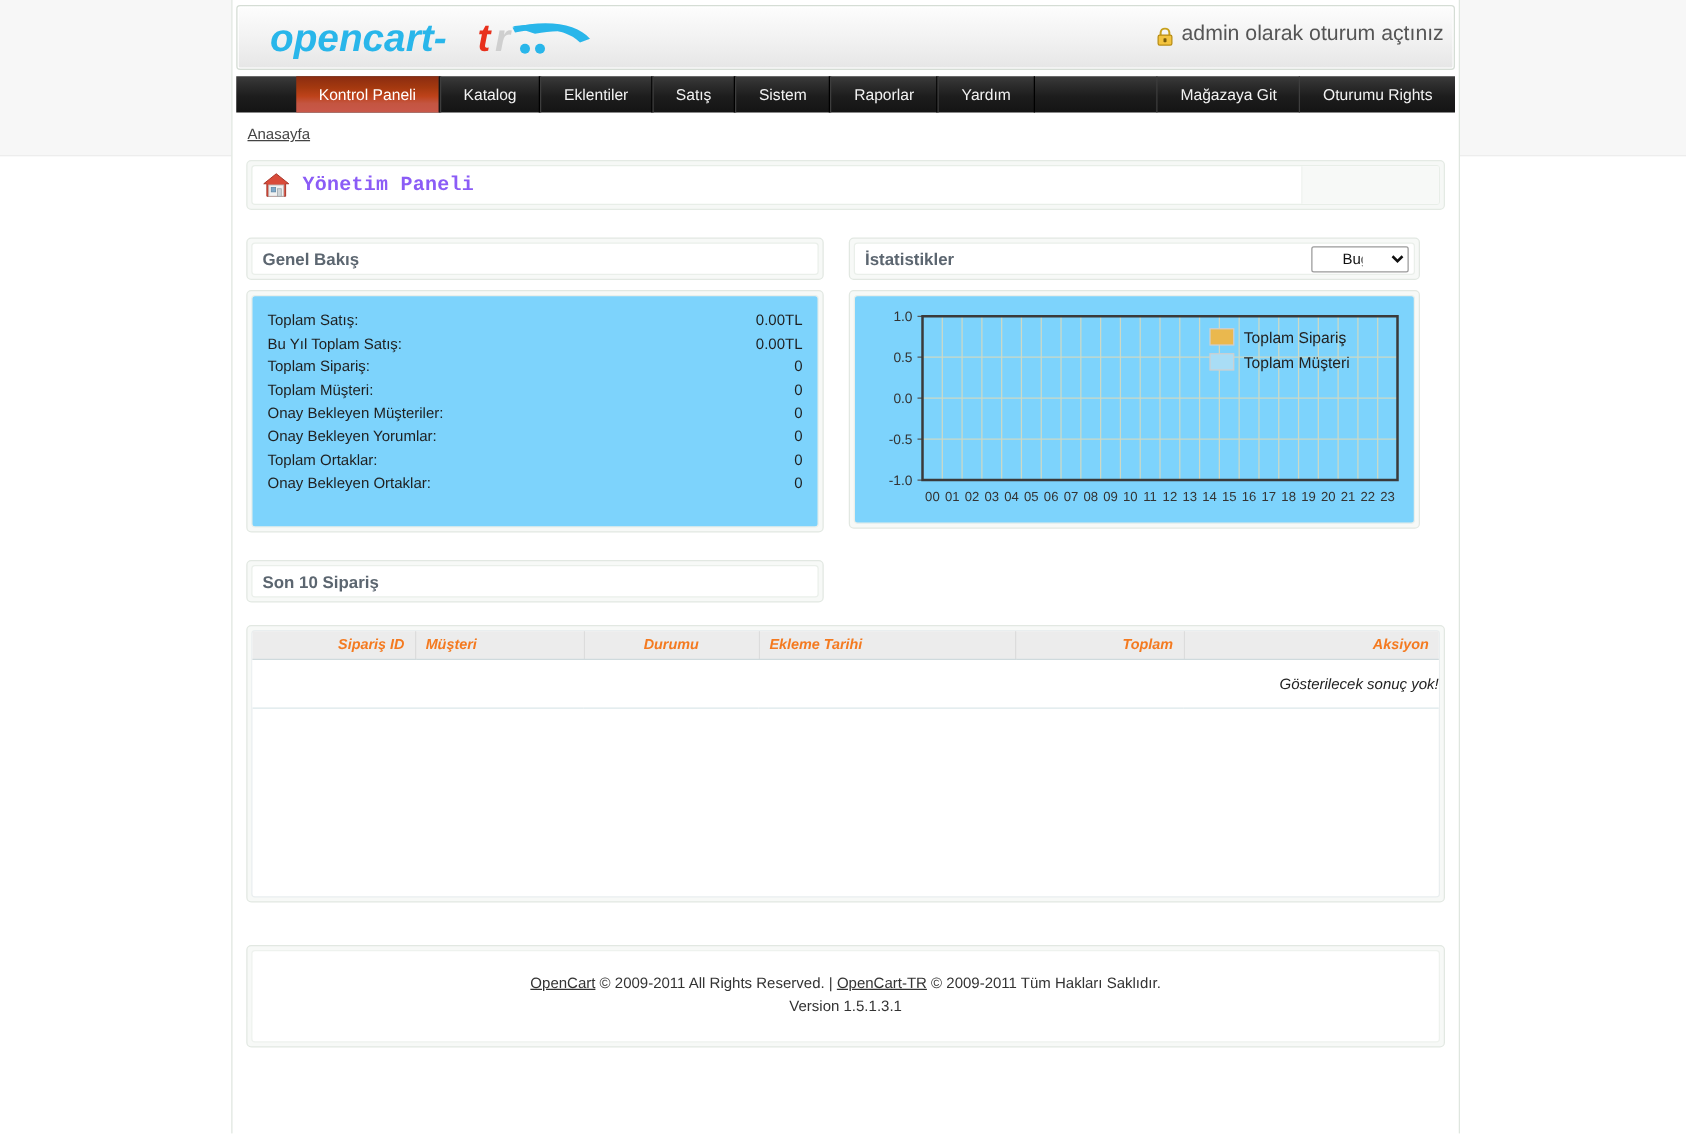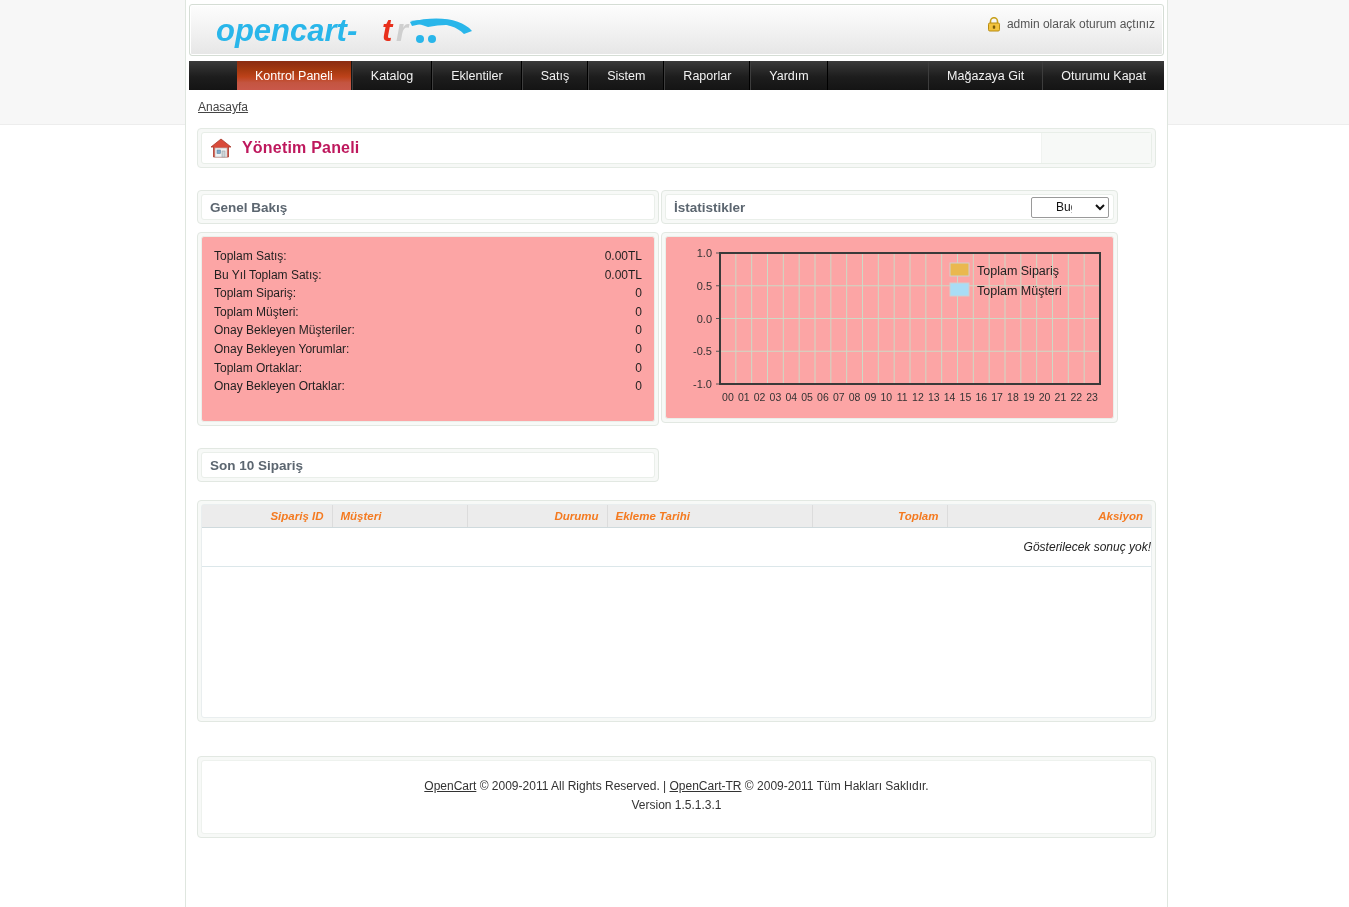--- a/index.html
+++ b/index.html
@@ -43,22 +43,22 @@
     border-radius: 3px;
     box-shadow: inset 0 0 0 1px #ffffff;
   }
   .logo {
     position: absolute; left: 24px; top: 4px;
     height: 44px; width: 290px; text-align: right;
   }
   .logo svg { display:block; }
   .loginbox {
     position: absolute; right: 8px; top: 12px;
-    display: flex; align-items: flex-start; gap: 6px;
-    font-size: 12px; color: #555;
+    display: flex; align-items: flex-end; gap: 6px;
+    font-size: 17px; color: #555;
   }
   .lockicon { width: 14px; height: 15px; display:inline-block; }
 
   
   .nav {
     position: relative;
     margin: 5px 3px 0 3px;
     height: 29px;
     background: linear-gradient(to bottom,#3b3b3b 0%, #2e2e2e 22%, #1d1d1d 55%, #141414 100%);
     display: flex; align-items: stretch;
@@ -106,29 +106,29 @@
     border: 1px solid #e8eee8;
     border-radius: 3px;
     height: 32px;
     display: flex; align-items: center;
     padding-left: 8px;
     position: relative;
   }
   .heading .homeicon { width: 22px; height: 22px; margin-right: 10px; flex: 0 0 auto; }
   .heading h1 {
     margin: 0; font-size: 16px; font-weight: bold;
-    color: #be185d; letter-spacing: .2px;
+    color: #8b5cf6; letter-spacing: .2px; font-family: Liberation Mono, monospace;
   }
   .heading .fade-right {
     position:absolute; right:0; top:0; bottom:0; width: 110px;
     background: #f7f9f7; border-left: 1px solid #f0f3f0;
   }
 
   
-  .cols { display:flex; gap: 2px; margin: 22px 11px 0 11px; }
+  .cols { display:flex; gap: 20px; margin: 22px 11px 0 11px; }
   .col-left { width: 462px; }
   .col-right { width: 457px; }
 
   .panel-title {
     border: 1px solid #e2e8e2;
     background: #f7f9f7;
     border-radius: 4px;
     padding: 3px;
     margin-bottom: 8px;
   }
@@ -144,21 +144,21 @@
     color: #5c6670;
     justify-content: space-between;
   }
   .panel-body {
     border: 1px solid #e2e8e2;
     background: #f7f9f7;
     border-radius: 4px;
     padding: 3px;
   }
   .panel-body-inner {
-    background:#fca5a5;
+    background:#7dd3fc;
     border: 1px solid #eaefea;
     border-radius: 3px;
     padding: 10px 12px;
   }
 
   
   .ov-row {
     display:flex; justify-content:space-between;
     font-size: 12px; color: #1f1f1f;
     line-height: 18.6px;
@@ -289,21 +289,21 @@
         </div>
         <div class="nav-item">
           <span>Yardım</span>
         </div>
       </div>
       <div class="nav-right">
         <div class="nav-item">
           <span>Mağazaya Git</span>
         </div>
         <div class="nav-item">
-          <span>Oturumu Kapat</span>
+          <span>Oturumu Rights</span>
         </div>
       </div>
     </div>
 
     <div class="breadcrumb">
       <a href="#">Anasayfa</a>
     </div>
 
     <div class="headingwrap">
       <div class="heading">
@@ -460,21 +460,21 @@
         </div>
       </div>
 
       <div class="tablewrap">
         <div class="tablewrap-inner">
           <table class="list">
             <thead>
               <tr>
                 <th style="text-align:right; width:130px;">Sipariş ID</th>
                 <th style="text-align:left; width:135px;">Müşteri</th>
-                <th style="text-align:right; width:140px;">Durumu</th>
+                <th style="text-align:center; width:140px;">Durumu</th>
                 <th style="text-align:left; width:205px;">Ekleme Tarihi</th>
                 <th style="text-align:right; width:135px;">Toplam</th>
                 <th style="text-align:right;">Aksiyon</th>
               </tr>
             </thead>
             <tbody>
               <tr>
                 <td class="empty" colspan="6">Gösterilecek sonuç yok!</td>
               </tr>
             </tbody>

